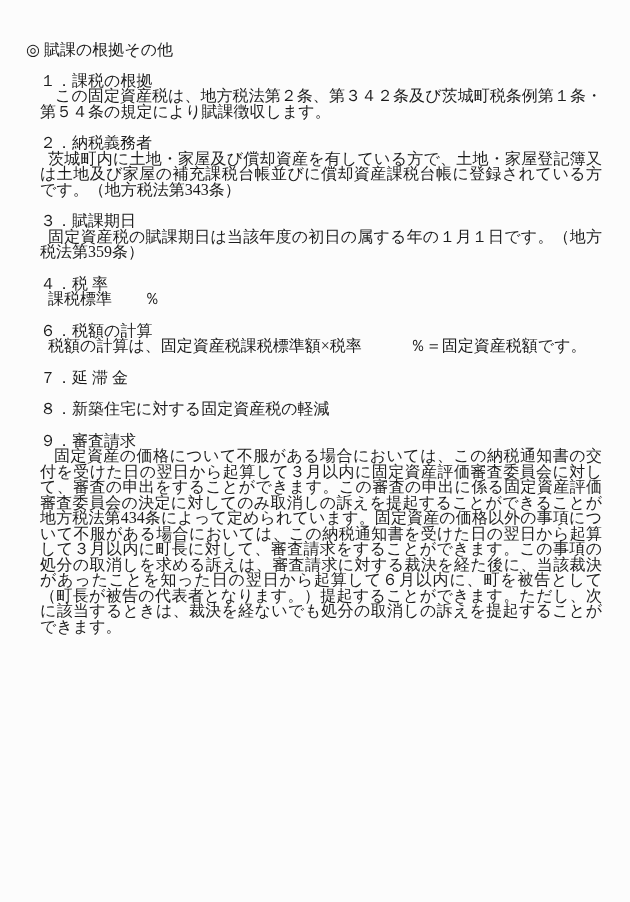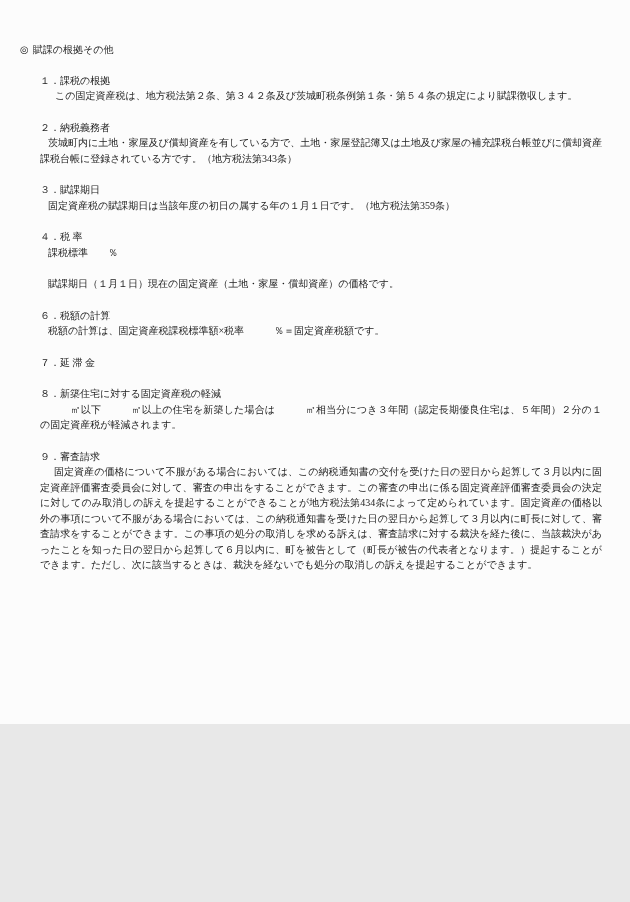--- a/index.html
+++ b/index.html
@@ -3,26 +3,26 @@
 <meta charset="utf-8">
 <style>
   html, body {
     margin: 0;
     padding: 0;
     background: #e8e8e8;
   }
   .page {
     position: relative;
     width: 630px;
-    height: 724px;
+    height: 902px;
     margin: 0 auto;
     background: #fcfcfc;
     color: #1c1c1c;
     font-family: "Liberation Serif", "DejaVu Serif", serif;
-    font-size: 10px;
+    font-size: 16px;
     line-height: 15.5px;
     box-sizing: border-box;
     padding-top: 26px;
     overflow: hidden;
   }
   .doc-title {
     margin-left: 10px;
     white-space: pre-wrap;
   }
   .doc-title .marker {
@@ -80,35 +80,33 @@
     <div class="sec-heading">３．賦課期日</div>
     <div class="sec-body">固定資産税の賦課期日は当該年度の初日の属する年の１月１日です。（地方税法第359条）</div>
   </div>
 
   <div class="sec">
     <div class="sec-heading">４．税 率</div>
     <div class="sec-body">課税標準　　％</div>
   </div>
 
   <div class="sec">
-    <div class="sec-body">賦課期日（１月１日）現在の固定資産（土地・家屋・償却資産）の価格です。</div>
   </div>
 
   <div class="sec">
     <div class="sec-heading">６．税額の計算</div>
     <div class="sec-body">税額の計算は、固定資産税課税標準額×税率　　　％＝固定資産税額です。</div>
   </div>
 
   <div class="sec">
     <div class="sec-heading">７．延 滞 金</div>
   </div>
 
   <div class="sec">
     <div class="sec-heading">８．新築住宅に対する固定資産税の軽減</div>
-    <div class="sec-body no-indent">　　　㎡以下　　　㎡以上の住宅を新築した場合は　　　㎡相当分につき３年間（認定長期優良住宅は、５年間）２分の１の固定資産税が軽減されます。</div>
   </div>
 
   <div class="sec">
     <div class="sec-heading">９．審査請求</div>
     <div class="sec-body indent-9">固定資産の価格について不服がある場合においては、この納税通知書の交付を受けた日の翌日から起算して３月以内に固定資産評価審査委員会に対して、審査の申出をすることができます。この審査の申出に係る固定資産評価審査委員会の決定に対してのみ取消しの訴えを提起することができることが地方税法第434条によって定められています。固定資産の価格以外の事項について不服がある場合においては、この納税通知書を受けた日の翌日から起算して３月以内に町長に対して、審査請求をすることができます。この事項の処分の取消しを求める訴えは、審査請求に対する裁決を経た後に、当該裁決があったことを知った日の翌日から起算して６月以内に、町を被告として（町長が被告の代表者となります。）提起することができます。ただし、次に該当するときは、裁決を経ないでも処分の取消しの訴えを提起することができます。</div>
   </div>
 
 </div>
 
 </body></html>

